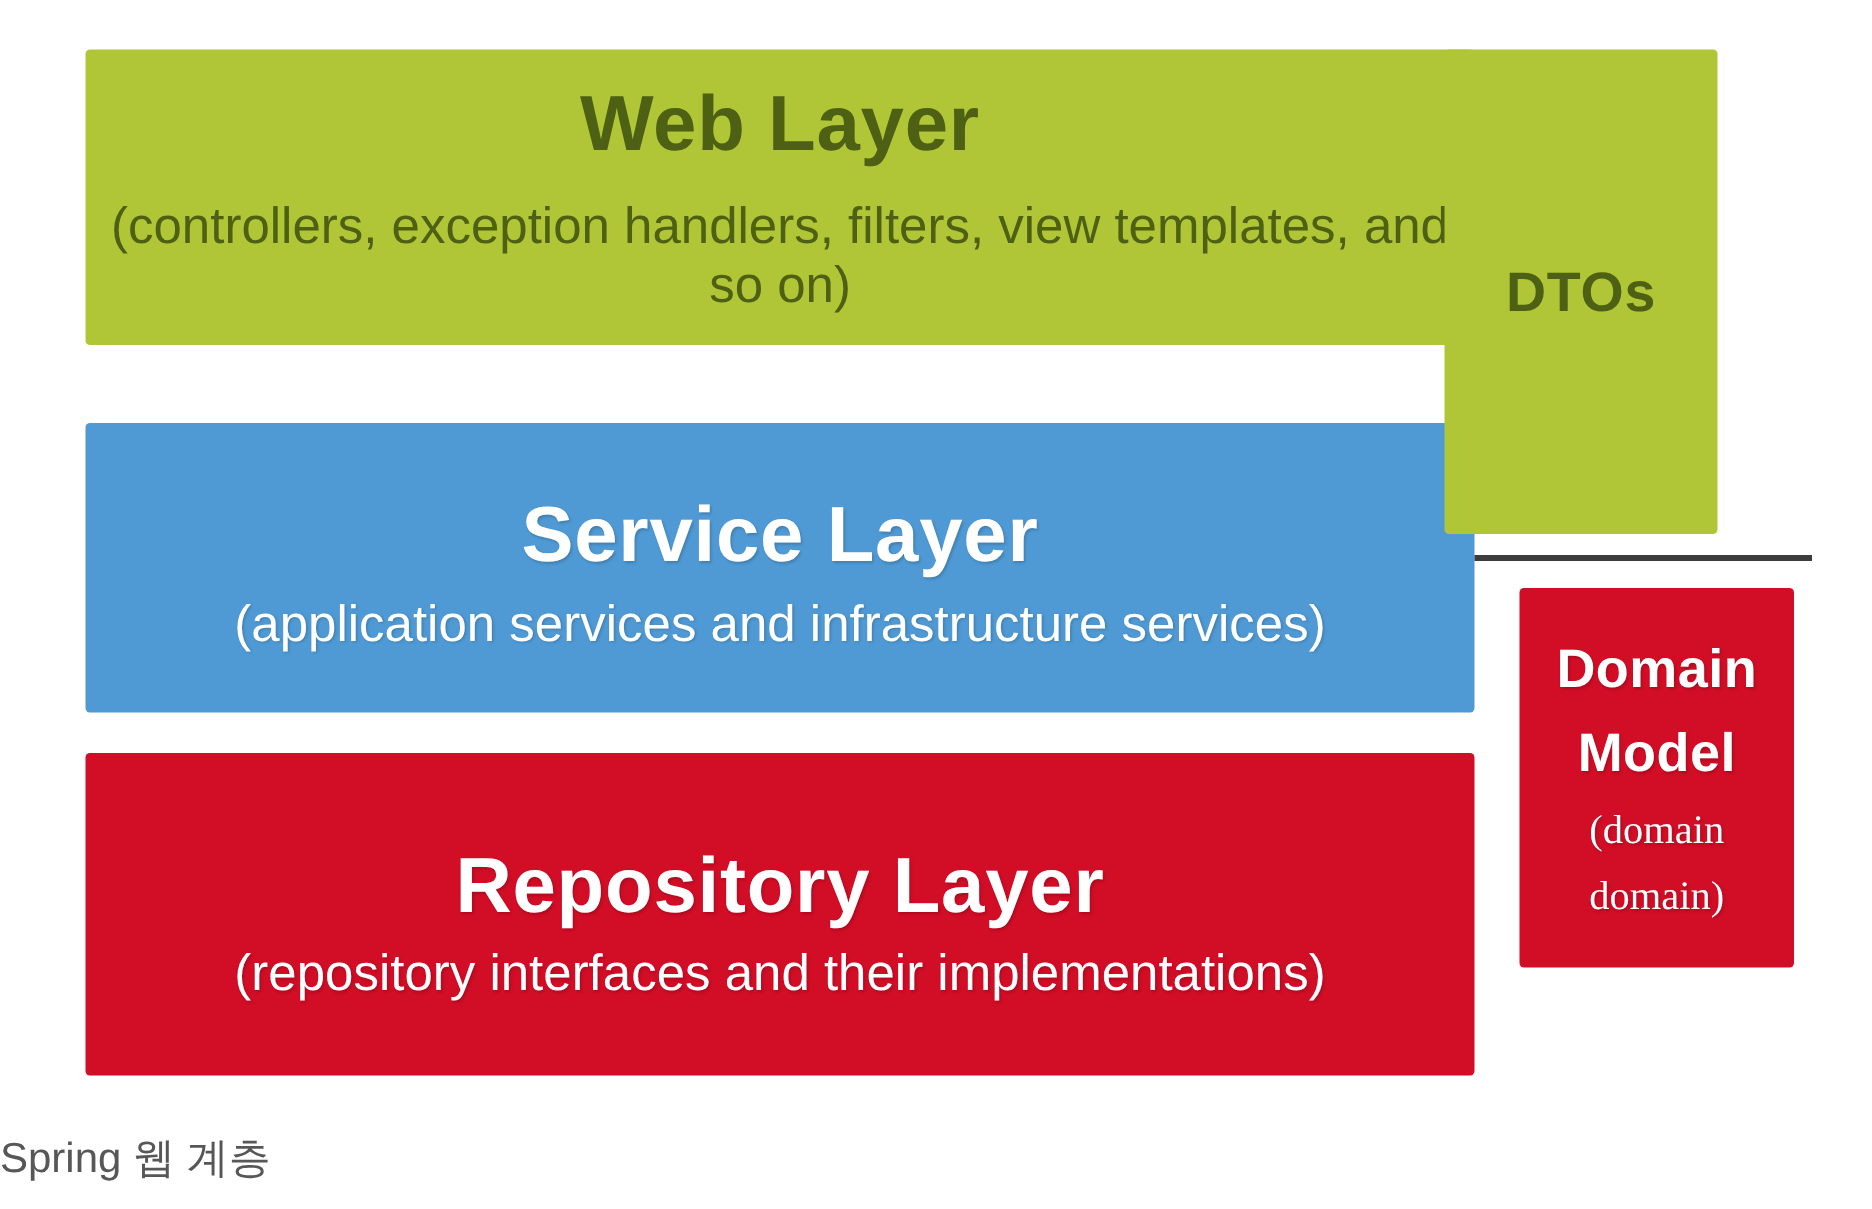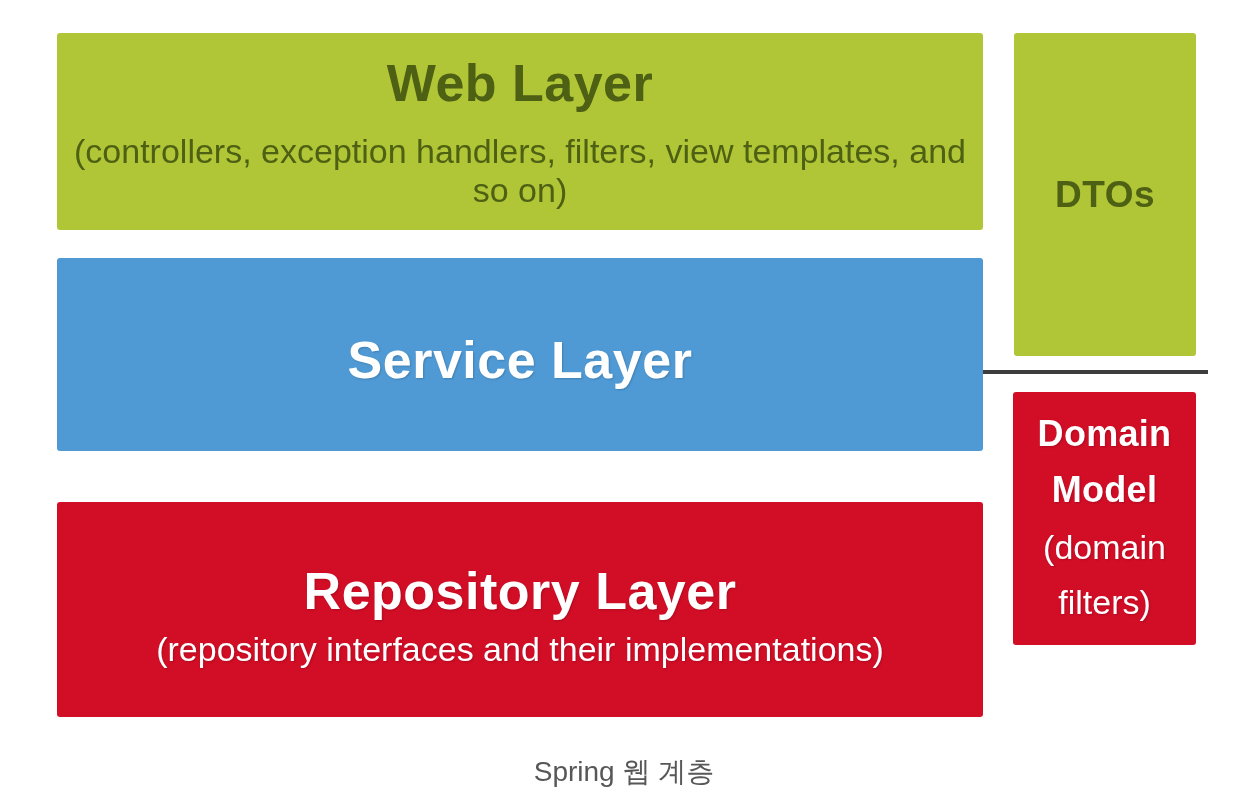--- a/index.html
+++ b/index.html
@@ -27,21 +27,21 @@
   }
   
   .layer { left: 57px; width: 926px; }
   .layer-web {
     top: 33px; height: 197px;
     background: #b1c636;
     gap: 23px;
     padding-top: 4px;
   }
   .layer-service {
-    top: 258px; height: 193px;
+    top: 282px; height: 193px;
     background: #4f9ad5;
     gap: 14px;
     padding-top: 10px;
   }
   .layer-repository {
     top: 502px; height: 215px;
     background: #d20d26;
     gap: 13px;
     padding-top: 16px;
     text-align: center;
@@ -59,21 +59,21 @@
     font-weight: normal;
     line-height: 1.15;
   }
   .text-olive { color: #4d6013; }
   .text-white {
     color: #ffffff;
     text-shadow: 1px 1px 2px rgba(0,0,0,0.18);
   }
   
   .side-dtos {
-    left: 1014px; top: 33px;
+    left: 963px; top: 33px;
     width: 182px; height: 323px;
     background: #b1c636;
   }
   .side-dtos .side-title {
     margin: 0;
     font-size: 37px;
     font-weight: bold;
     color: #4d6013;
     letter-spacing: 0.5px;
   }
@@ -85,70 +85,72 @@
   }
   .side-domain .side-title {
     margin: 0;
     font-size: 36px;
     font-weight: bold;
     line-height: 1.55;
     letter-spacing: 0.3px;
   }
   .domain-subtitle {
     margin: 2px 0 0 0;
-    font-size: 34px;
+    font-size: 27px;
     font-weight: normal;
     line-height: 1.63;
+    font-family: Liberation Serif, serif;
   }
   .domain-subtitle span { display: block; }
   
   .divider {
     position: absolute;
     left: 983px; top: 370px;
     width: 225px; height: 4px;
     background: #3d3d3d;
   }
   
   .caption {
     position: absolute;
     left: 0; top: 753px;
     width: 1248px;
-    text-align: center;
+    text-align: left;
     font-size: 28px;
     color: #575757;
   }
 </style>
 </head>
 <body>
 
 <div class="canvas">
 
   <section class="box layer layer-web">
     <h2 class="layer-title text-olive">Web Layer</h2>
     <p class="layer-subtitle text-olive">(controllers, exception handlers, filters, view templates, and so on)</p>
   </section>
 
   <section class="box layer layer-service">
     <h2 class="layer-title text-white">Service Layer</h2>
+    <p class="layer-subtitle text-white">(application services and infrastructure services)</p>
   </section>
 
   <section class="box layer layer-repository">
     <h2 class="layer-title text-white">Repository Layer</h2>
     <p class="layer-subtitle text-white">(repository interfaces and their implementations)</p>
   </section>
 
   <aside class="box side-dtos">
     <h3 class="side-title">DTOs</h3>
   </aside>
 
   <div class="divider"></div>
 
   <aside class="box side-domain">
     <h3 class="side-title text-white">Domain Model</h3>
     <p class="domain-subtitle text-white">
       <span>(domain</span>
-      <span>filters)</span>
+      <span>domain)</span>
     </p>
   </aside>
 
   <div class="caption">Spring 웹 계층</div>
 
 </div>
 
 </body></html>

